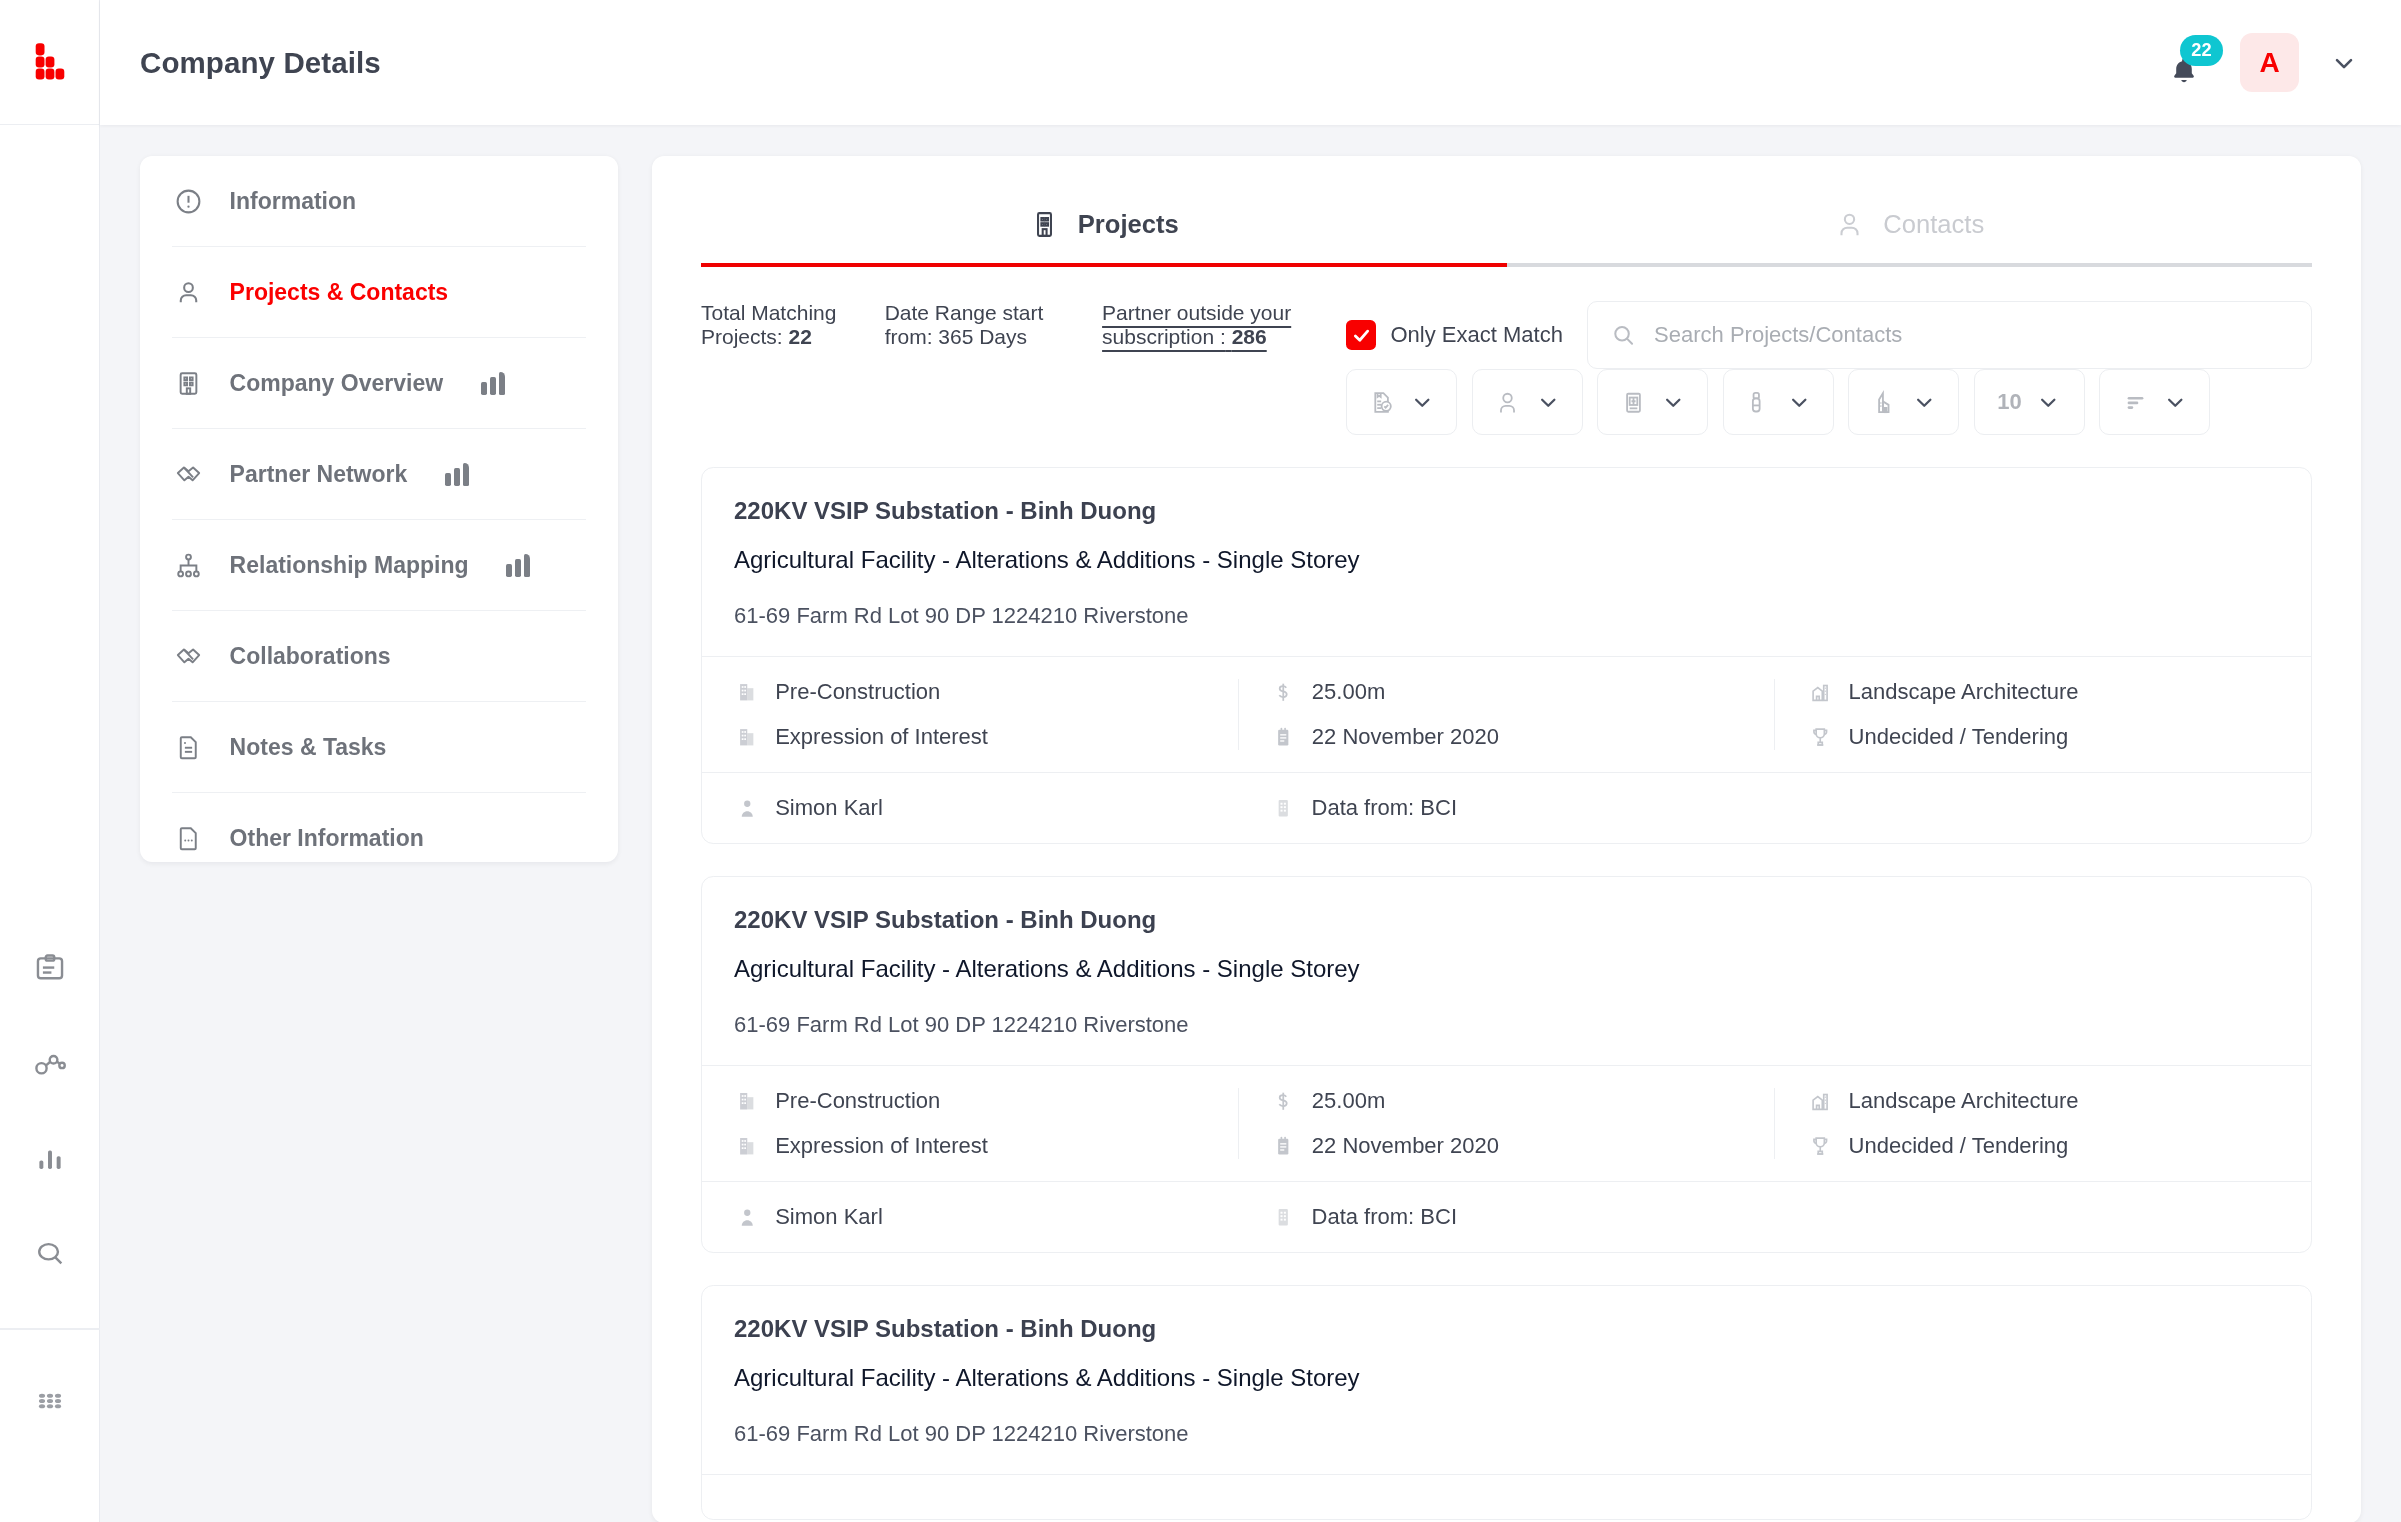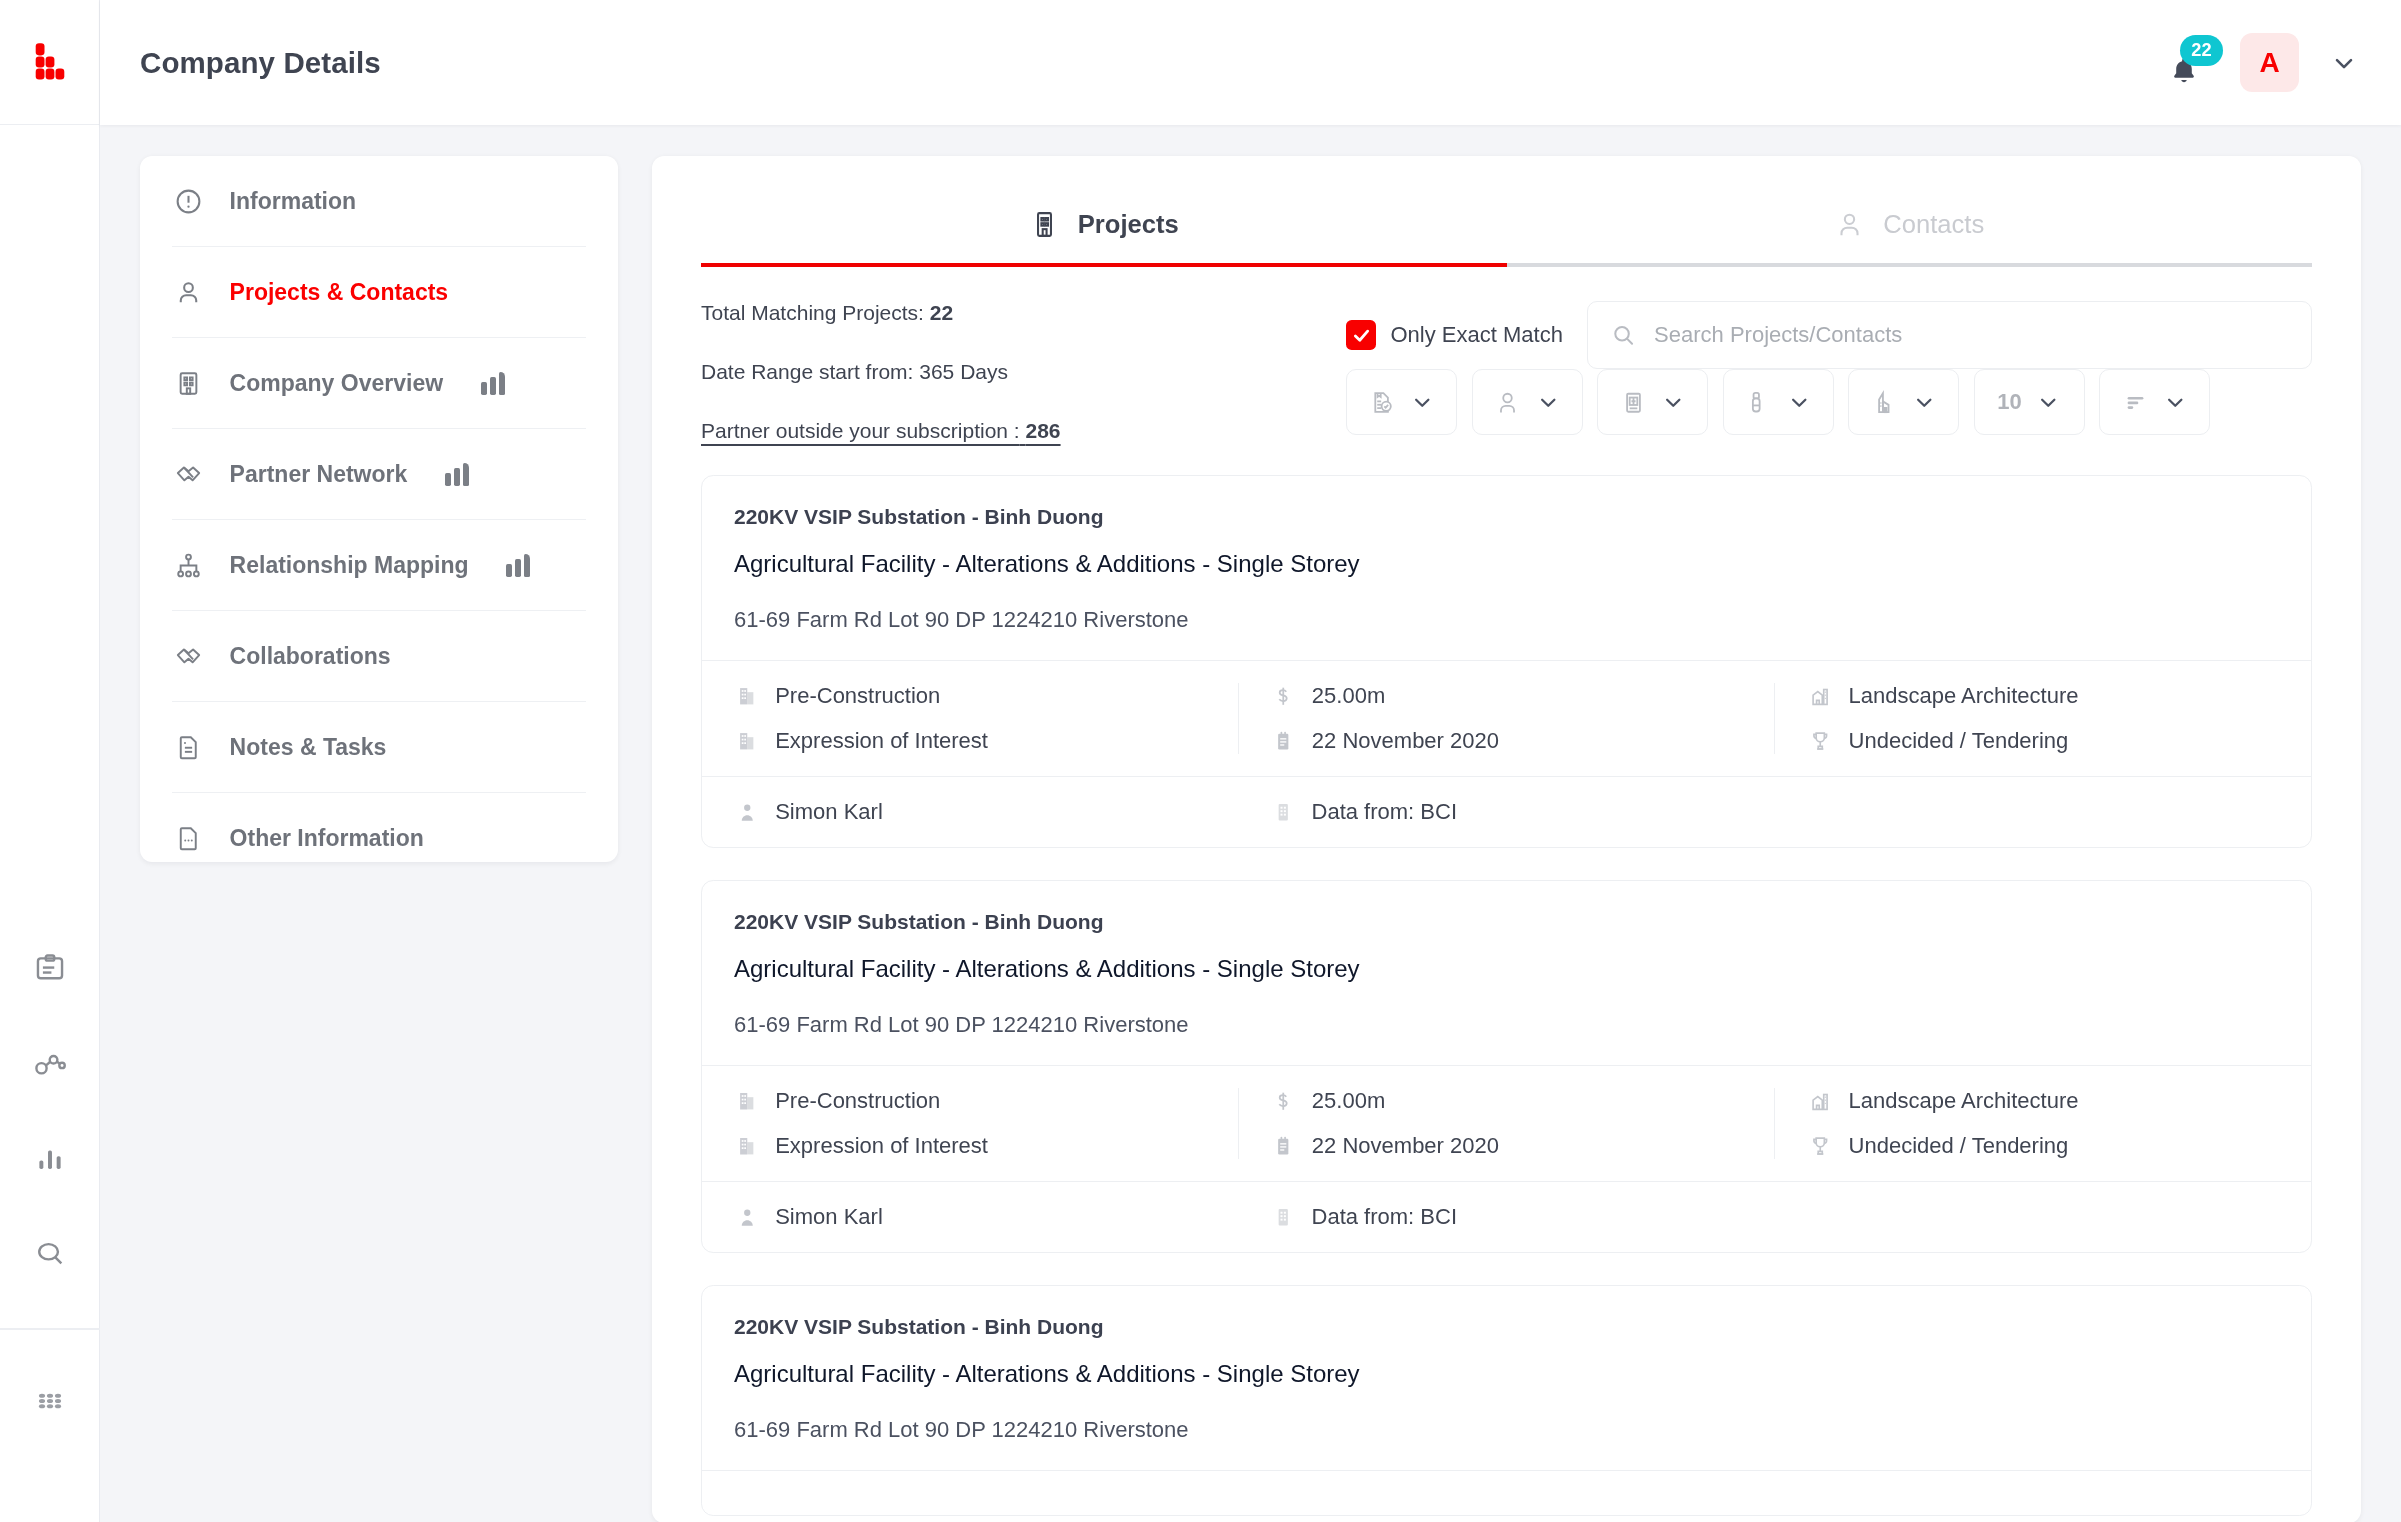--- a/index.html
+++ b/index.html
@@ -214,21 +214,21 @@
   .tab.active .tab-icon { color: #3f4451; }
   .tab-label { font-size: 25.6px; color: #c9cbd0; font-weight: 500; }
   .tab.active .tab-label { color: #3f4451; font-weight: 600; }
 
   
   .controls {
     display: flex;
     padding: 34px 49px 0 49px;
     gap: 22px;
   }
-  .summary { display: flex; flex-direction: column; gap: 35px; width: 623px; min-width: 623px; }
+  .summary { display: flex; flex-direction: row; gap: 28px; width: 623px; min-width: 623px; }
   .summary-line { font-size: 21px; color: #3f4451; }
   .summary-line b { font-weight: 700; }
   .summary-link {
     font-size: 21px; color: #3f4451;
     text-decoration: underline;
     text-underline-offset: 5.6px;
     cursor: pointer;
     width: fit-content;
   }
   .summary-link b { font-weight: 700; }
@@ -318,21 +318,21 @@
     flex-direction: column;
     gap: 32px;
   }
   .pcard {
     border: 1.7px solid #edeff2;
     border-radius: 12.2px;
     background: #ffffff;
     overflow: hidden;
   }
   .pcard-head { padding: 29px 32px 27px 32px; }
-  .pcard-title { font-size: 21px; font-weight: 700; color: #3c4150; margin-bottom: 21px; }
+  .pcard-title { font-size: 24px; font-weight: 700; color: #3c4150; margin-bottom: 21px; }
   .pcard-sub { font-size: 24px; color: #0f172a; margin-bottom: 29px; }
   .pcard-addr { font-size: 22px; color: #4b5160; }
 
   .pcard-grid {
     display: flex;
     border-top: 1.7px solid #edeff2;
     padding: 22px 0 22px 0;
   }
   .gcol {
     flex: 1;

